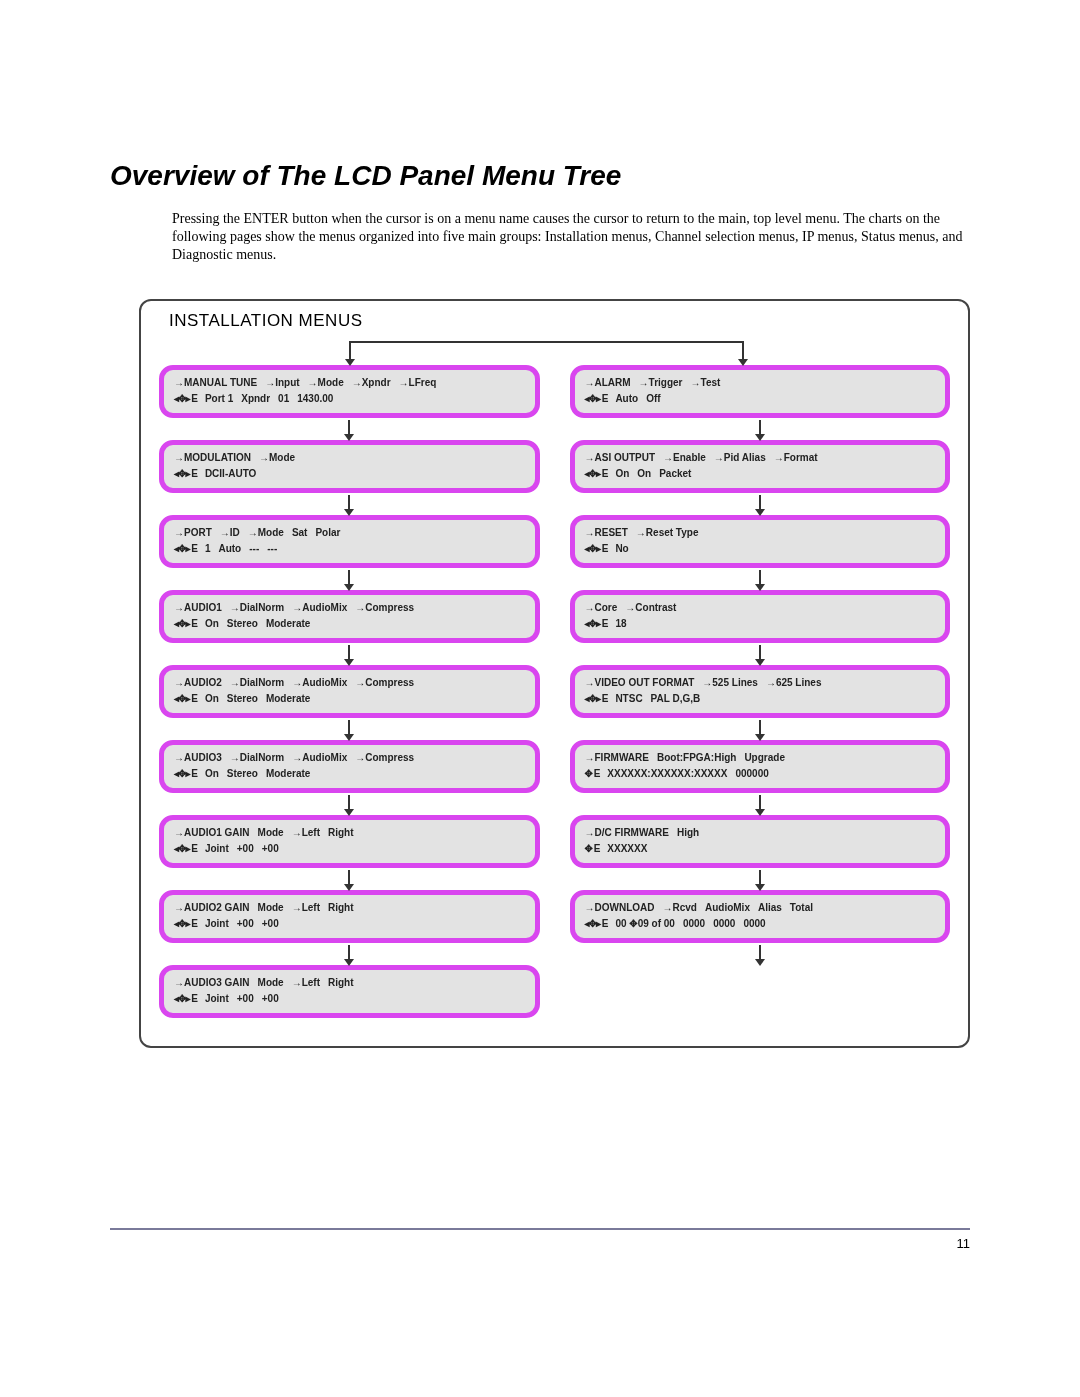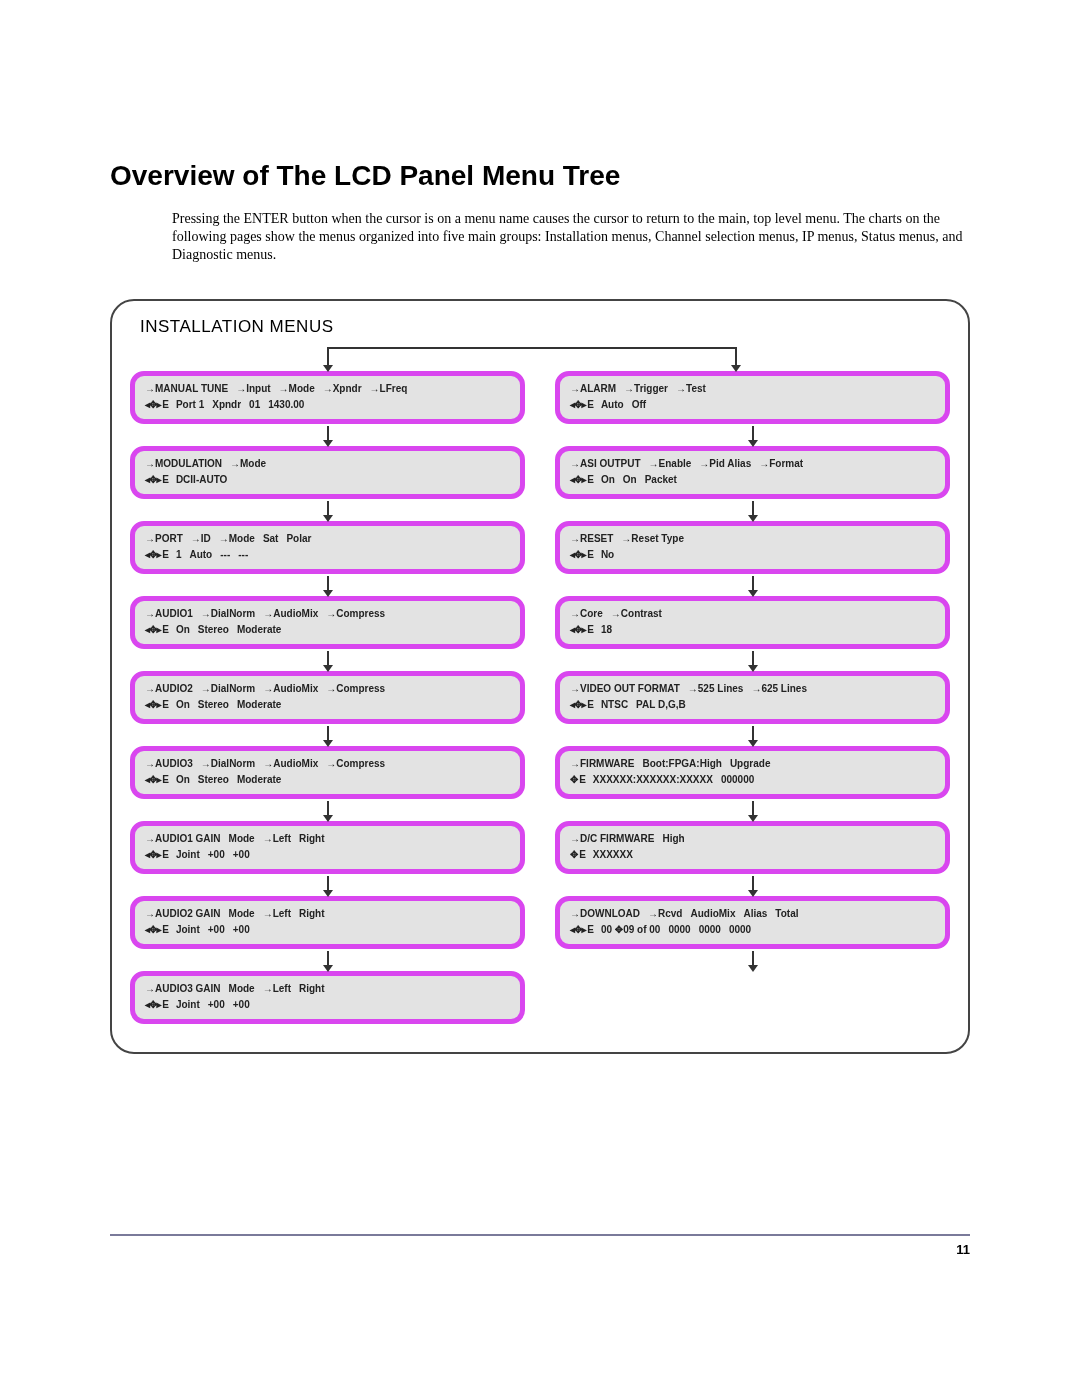--- a/index.html
+++ b/index.html
@@ -10,32 +10,34 @@
     width: 1080px;
   }
   .page {
     padding: 160px 110px 60px 110px;
     box-sizing: border-box;
   }
   h1 {
     font-size: 28px;
     font-weight: bold;
     margin: 0 0 18px 0;
+    font-style: italic;
   }
   .intro {
     font-family: "Times New Roman", Times, serif;
     font-size: 14px;
     line-height: 1.3;
     margin-left: 62px;
     margin-bottom: 34px;
   }
   .diagram {
     border: 2px solid #444;
-    border-radius: 24px;
-    padding: 14px 18px 28px 18px;
+    border-radius: 12px;
+    padding: 8px 18px 28px 18px;
+    margin-left: 29px;
   }
   .diagram-title {
     font-size: 17px;
     letter-spacing: 0.5px;
     margin: 2px 0 10px 10px;
   }
   .cols {
     display: flex;
     gap: 30px;
   }
@@ -111,21 +113,21 @@
     border-right: 5px solid transparent;
     border-top: 7px solid #333;
   }
   .footer-rule {
     margin-top: 180px;
     border-top: 2px solid #7a7a9a;
   }
   .page-num {
     text-align: right;
     font-size: 13px;
-    font-weight: bold;
+    font-weight: normal;
     margin-top: 6px;
   }
   .navsym { letter-spacing: -1px; }
 </style>
 </head>
 <body>
 
 <div class="page">
   <h1>Overview of The LCD Panel Menu Tree</h1>
   <p class="intro">Pressing the ENTER button when the cursor is on a menu name causes the cursor to return to the main, top level menu. The charts on the following pages show the menus organized into five main groups: Installation menus, Channel selection menus, IP menus, Status menus, and Diagnostic menus.</p>

